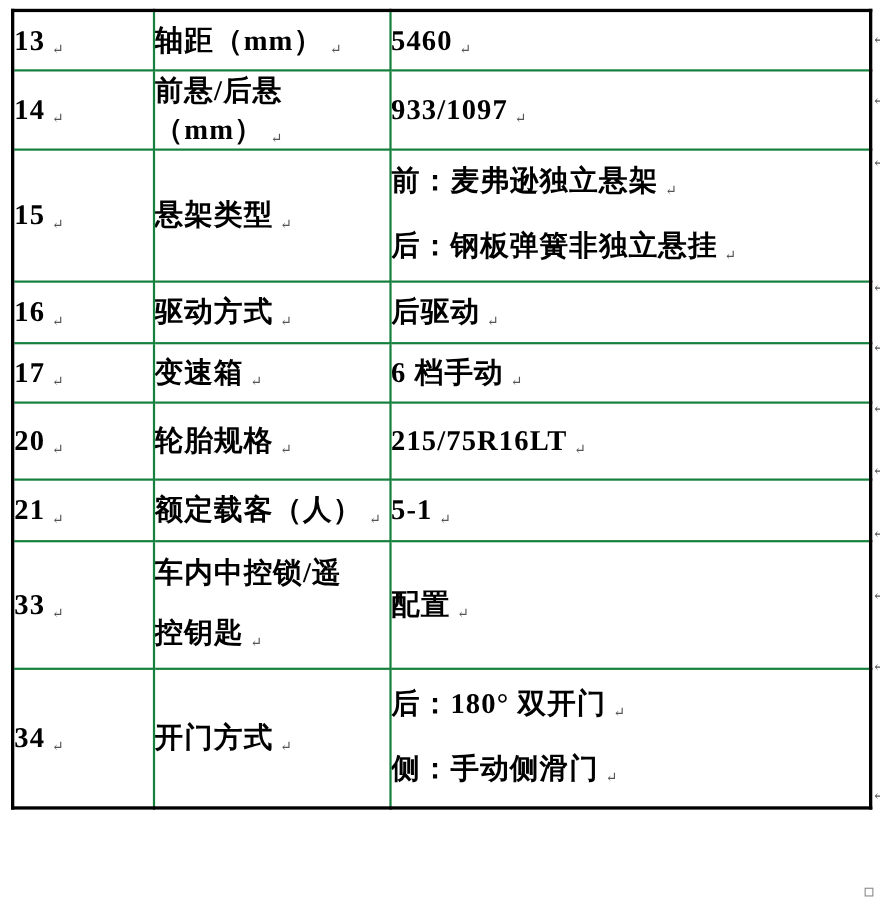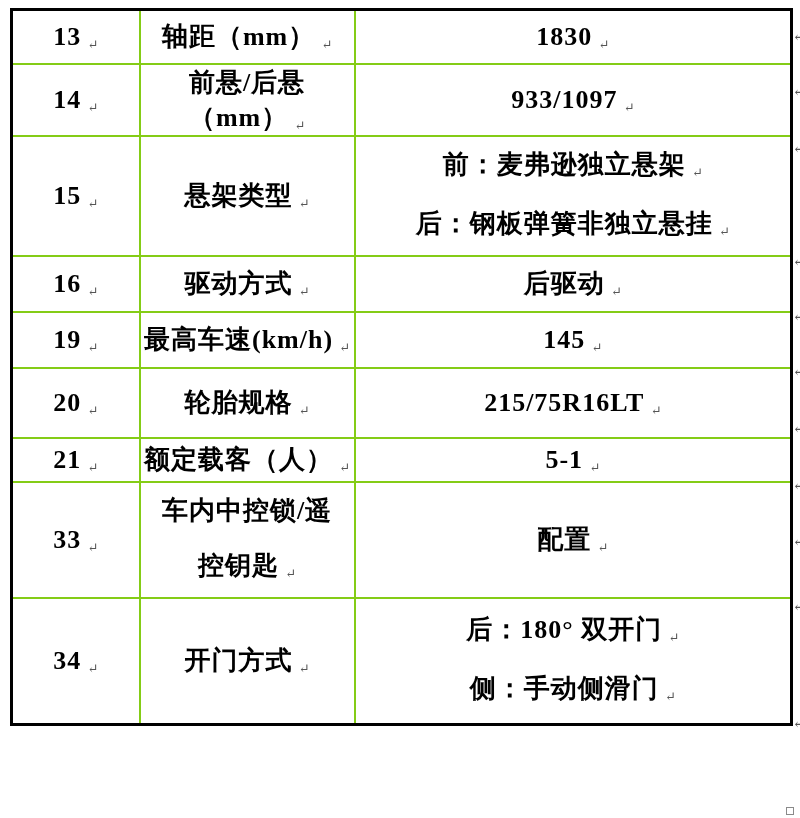--- a/index.html
+++ b/index.html
@@ -21,22 +21,21 @@
   table.spec {
     position: absolute;
     left: 10px;
     top: 8px;
     width: 780px;
     border-collapse: collapse;
     table-layout: fixed;
     border: 3px solid #000000;
   }
   table.spec td {
-    border: 2px solid #84cc16;
-    text-align: center;
+    border: 2px solid #15803d;
     vertical-align: middle;
     padding: 0;
     color: #000000;
     font-weight: bold;
     font-size: 26px;
     letter-spacing: 1px;
     overflow: hidden;
   }
   col.c-num  { width: 128px; }
   col.c-item { width: 215px; }
@@ -79,21 +78,21 @@
     <colgroup>
         <col class="c-num">
         <col class="c-item">
         <col class="c-val">
       </colgroup>
     <tbody>
 
       <tr style="height:54px;">
         <td class="num"><span>13</span><span class="pm">↵</span></td>
         <td><span>轴距（mm）</span><span class="pm">↵</span></td>
-        <td><span>1830</span><span class="pm">↵</span></td>
+        <td><span>5460</span><span class="pm">↵</span></td>
       </tr>
 
       <tr style="height:55px;">
         <td class="num"><span>14</span><span class="pm">↵</span></td>
         <td><span>前悬/后悬（mm）</span><span class="pm">↵</span></td>
         <td><span>933/1097</span><span class="pm">↵</span></td>
       </tr>
 
       <tr style="height:117px;">
         <td class="num"><span>15</span><span class="pm">↵</span></td>
@@ -103,34 +102,34 @@
           <div class="line"><span>后：钢板弹簧非独立悬挂</span><span class="pm">↵</span></div>
         </td>
       </tr>
 
       <tr style="height:56px;">
         <td class="num"><span>16</span><span class="pm">↵</span></td>
         <td><span>驱动方式</span><span class="pm">↵</span></td>
         <td><span>后驱动</span><span class="pm">↵</span></td>
       </tr>
 
+      <tr style="height:54px;">
+        <td class="num"><span>17</span><span class="pm">↵</span></td>
+        <td><span>变速箱</span><span class="pm">↵</span></td>
+        <td><span>6 档手动</span><span class="pm">↵</span></td>
+      </tr>
 
-      <tr style="height:56px;">
-        <td class="num"><span>19</span><span class="pm">↵</span></td>
-        <td><span>最高车速(km/h)</span><span class="pm">↵</span></td>
-        <td><span>145</span><span class="pm">↵</span></td>
-      </tr>
 
       <tr style="height:70px;">
         <td class="num"><span>20</span><span class="pm">↵</span></td>
         <td><span>轮胎规格</span><span class="pm">↵</span></td>
         <td><span>215/75R16LT</span><span class="pm">↵</span></td>
       </tr>
 
-      <tr style="height:44px;">
+      <tr style="height:56px;">
         <td class="num"><span>21</span><span class="pm">↵</span></td>
         <td><span>额定载客（人）</span><span class="pm">↵</span></td>
         <td><span>5-1</span><span class="pm">↵</span></td>
       </tr>
 
 
       <tr style="height:114px;">
         <td class="num"><span>33</span><span class="pm">↵</span></td>
         <td>
           <div class="line"><span>车内中控锁/遥</span></div>

